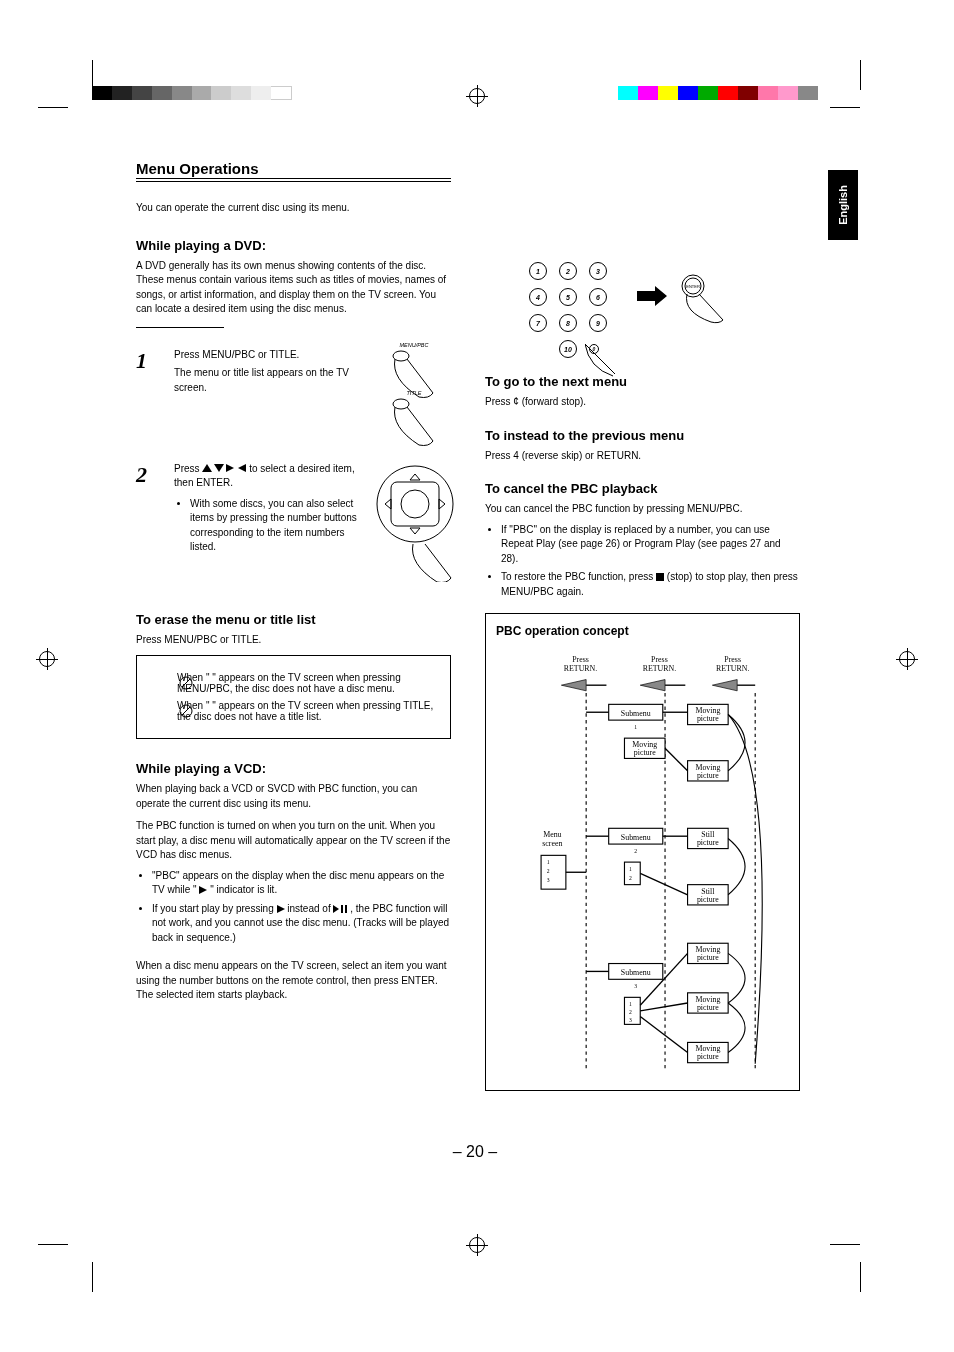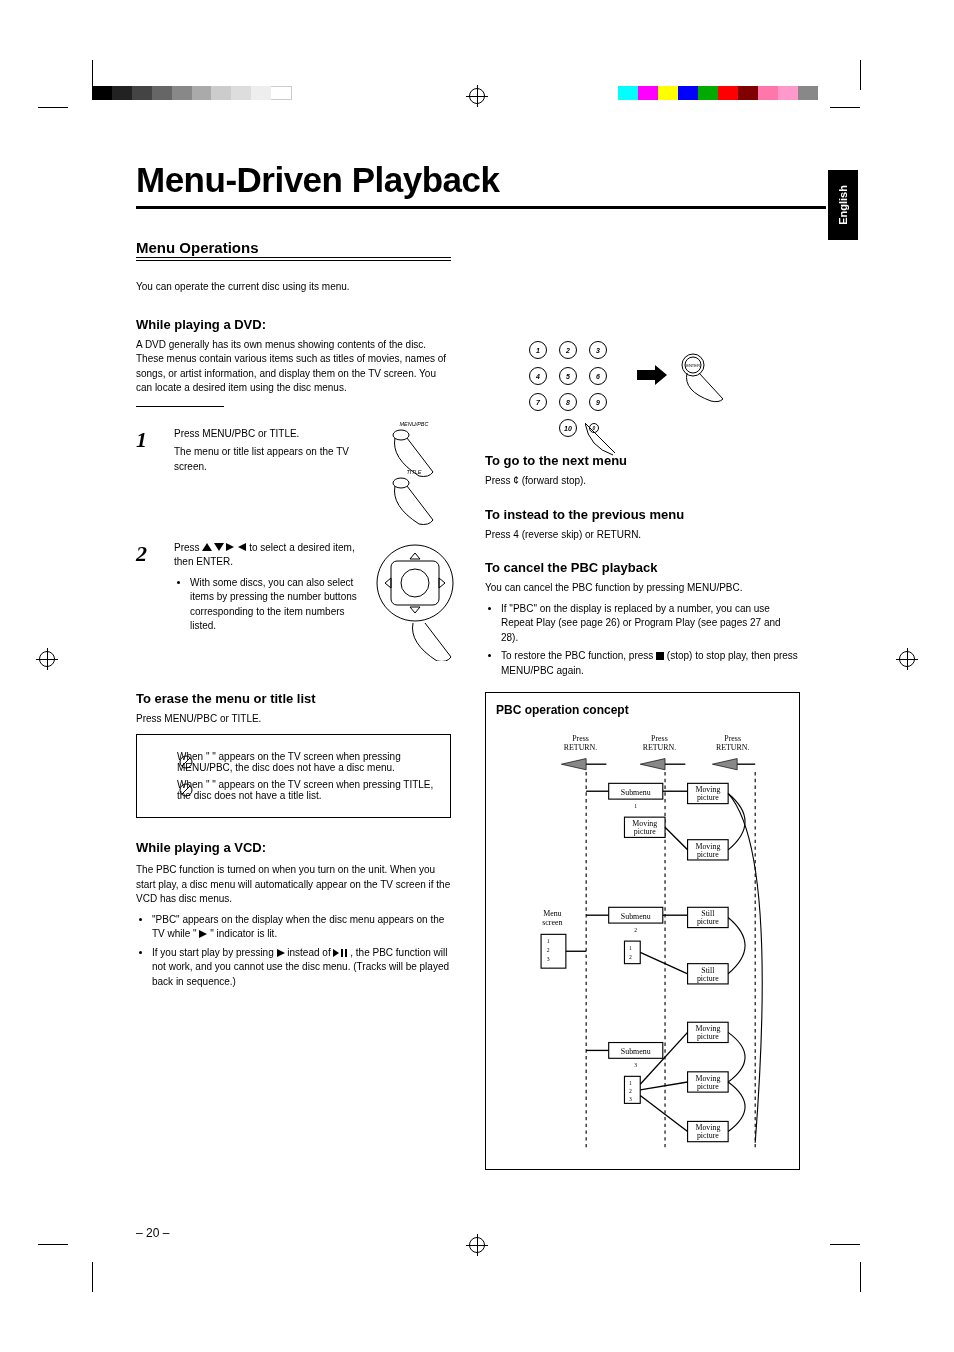--- a/index.html
+++ b/index.html
@@ -81,21 +81,21 @@
   .pbc-svg { width:100%; }
 
   .pbc-box { fill:#fff; stroke:#000; stroke-width:1; }
   .pbc-txt { font-size:7px; font-family: "Times New Roman", serif; }
   .pbc-tiny{ font-size:5px; font-family: "Times New Roman", serif; }
   .pbc-dash{ stroke:#000; stroke-width:1; stroke-dasharray:3 3; fill:none; }
   .pbc-line{ stroke:#000; stroke-width:1.2; fill:none; }
   .pbc-arrow{ fill:#888; stroke:#000; stroke-width:0.6; }
   .pbc-arc  { stroke:#000; stroke-width:1; fill:none; }
 
-  .page-num { position:absolute; left:0; right:12px; bottom: -70px; text-align:left; font-size:12px; }
+  .page-num { position:absolute; left:0; right:12px; bottom: -70px; text-align:center; font-size:16px; }
 </style>
 </head>
 <body>
 
 <div class="page">
 
   <div class="crop tl-h"></div>
   <div class="crop tl-v"></div>
   <div class="crop tr-h"></div>
   <div class="crop tr-v"></div>
@@ -140,21 +140,20 @@
       <span style="background:#f7a"></span>
       <span style="background:#f9c"></span>
     <span style="background:#888"></span>
   </div>
 
   <div class="lang-tab">
     <span>English</span>
   </div>
 
   <div class="content">
-    <h1 class="title">Menu-Driven Playback</h1>
 
     <div class="cols">
 
       <div class="col">
         <div class="sect-title">Menu Operations</div>
         <div class="sect-rule"></div>
 
         <p class="body">You can operate the current disc using its menu.</p>
 
         <h3 class="sub" style="margin-top:22px">While playing a DVD:</h3>
@@ -247,20 +246,21 @@
               <svg width="14" height="14">
                   <circle cx="7" cy="7" r="6" fill="none" stroke="#000"></circle>
                   <line x1="3" y1="11" x2="11" y2="3" stroke="#000"></line>
                 </svg>
             </span>
             <span style="font-size:10px">When "     " appears on the TV screen when pressing TITLE, the disc does not have a title list.</span>
           </div>
         </div>
 
         <h3 class="sub">While playing a VCD:</h3>
+        <p class="body">When playing back a VCD or SVCD with PBC function, you can operate the current disc using its menu.</p>
         <p class="body" style="margin-top:8px">The PBC function is turned on when you turn on the unit. When you start play, a disc menu will automatically appear on the TV screen if the VCD has disc menus.</p>
         <ul class="bullets" style="margin-top:6px">
           <li>
             <span>"PBC" appears on the display when the disc menu appears on the TV while "</span>
             <svg width="8" height="8" style="vertical-align:-1px">
                 <polygon points="0,0 8,4 0,8"></polygon>
               </svg>
             <span>" indicator is lit.</span>
           </li>
           <li>
@@ -270,20 +270,21 @@
               </svg>
             <span> instead of </span>
             <svg width="14" height="8" style="vertical-align:-1px">
                 <polygon points="0,0 6,4 0,8"></polygon>
                 <rect x="8" y="0" width="2" height="8"></rect>
                 <rect x="12" y="0" width="2" height="8"></rect>
               </svg>
             <span>, the PBC function will not work, and you cannot use the disc menu. (Tracks will be played back in sequence.)</span>
           </li>
         </ul>
+        <p class="body">When a disc menu appears on the TV screen, select an item you want using the number buttons on  the remote control, then press ENTER. The selected item starts playback.</p>
       </div>
 
       <div class="col">
         <div class="num-panel">
           <div class="grid">
             <div class="gridrow">
               <div class="btn">1</div>
               <div class="btn">2</div>
               <div class="btn">3</div>
             </div>

